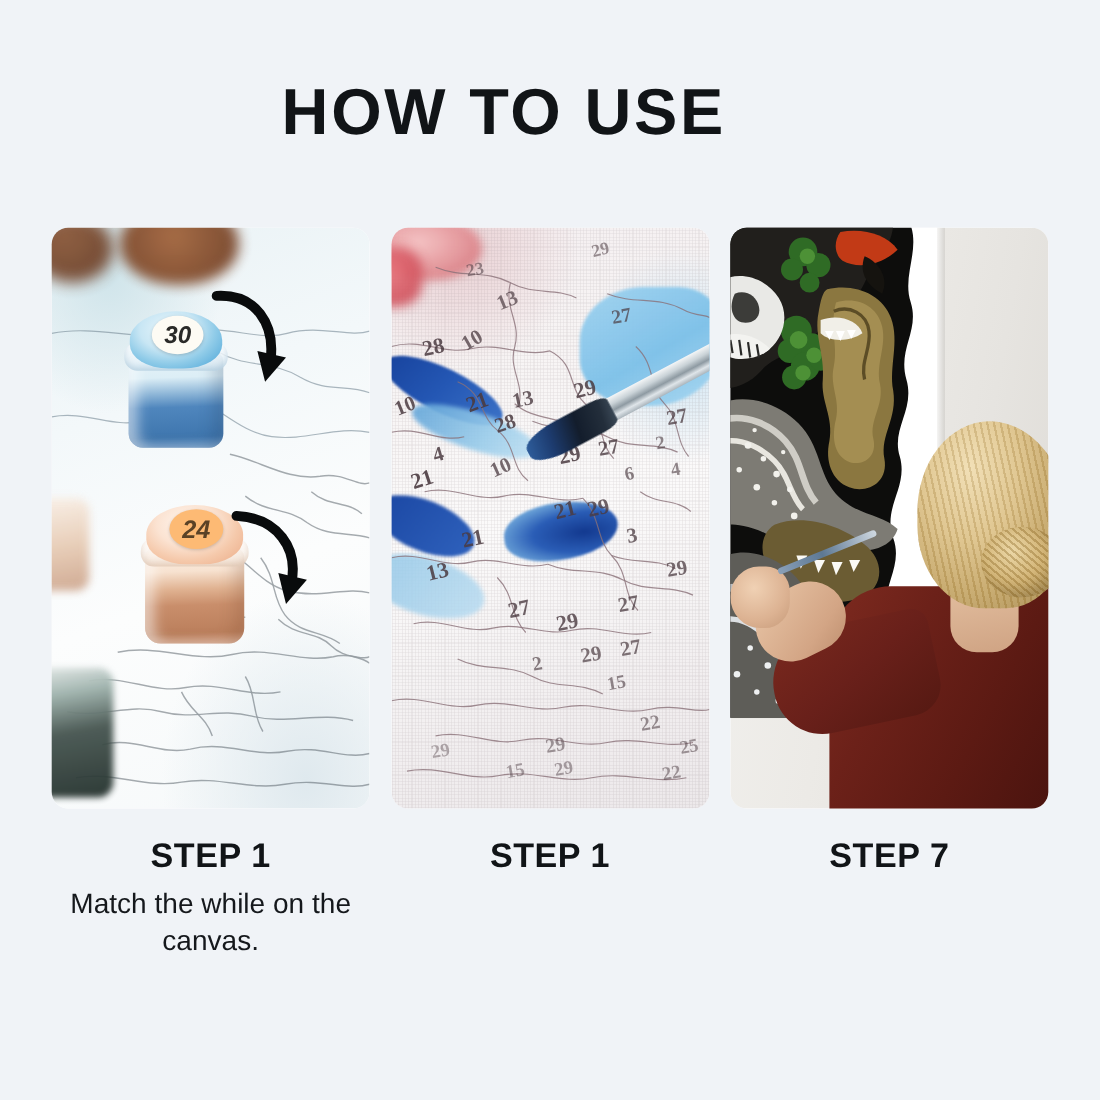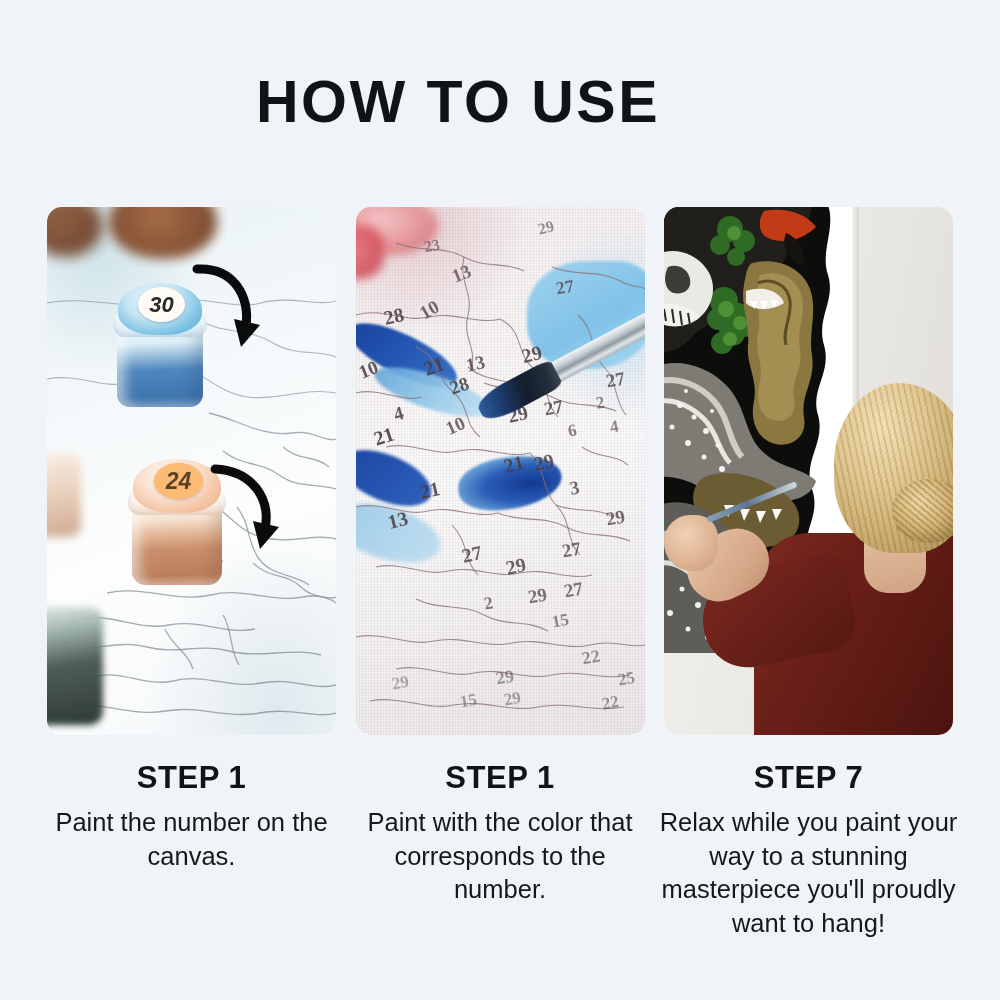--- a/index.html
+++ b/index.html
@@ -411,21 +411,21 @@
           <polygon points="187,112 213,118 194,140"></polygon>
         </g>
         <g>
           <path d="M168 262 C206 264 224 292 218 322"></path>
           <polygon points="206,314 232,320 213,342"></polygon>
         </g>
       </svg>
     </div>
 
     <div class="step-label">STEP 1</div>
-    <div class="step-desc">Paint the number on the canvas.</div>
+    <div class="step-desc">Match the while on the canvas.</div>
   </div>
 
   <div class="step-col">
     <div class="photo">
       <div class="p2-bg"></div>
       <div class="p2-texture"></div>
 
       <div class="p2-pot"></div>
       <div class="p2-pot2"></div>
 
@@ -505,21 +505,20 @@
         <span style="left:36px;  top:466px; font-size:17px; transform:rotate(-10deg); opacity:.4;">29</span>
       </div>
 
       <div class="brush">
         <div class="ferrule"></div>
         <div class="tip"></div>
       </div>
     </div>
 
     <div class="step-label">STEP 1</div>
-    <div class="step-desc">Paint with the color that corresponds to the number.</div>
   </div>
 
   <div class="step-col">
     <div class="photo">
       <div class="p3-bg"></div>
       <div class="p3-wall-edge"></div>
 
       <div class="p3-art">
         <svg width="192" height="448" viewBox="0 0 192 448">
           <rect x="0" y="0" width="192" height="448" fill="#ffffff"></rect>
@@ -639,16 +638,15 @@
         <div class="p3-hair-strands"></div>
         <div class="p3-bun"></div>
         <div class="p3-bun-strands"></div>
         <div class="p3-forearm"></div>
         <div class="p3-hand"></div>
         <div class="p3-pencil"></div>
       </div>
     </div>
 
     <div class="step-label">STEP 7</div>
-    <div class="step-desc">Relax while you paint your way to a stunning masterpiece you'll proudly want to hang!</div>
   </div>
 
 </div>
 
 </body></html>

